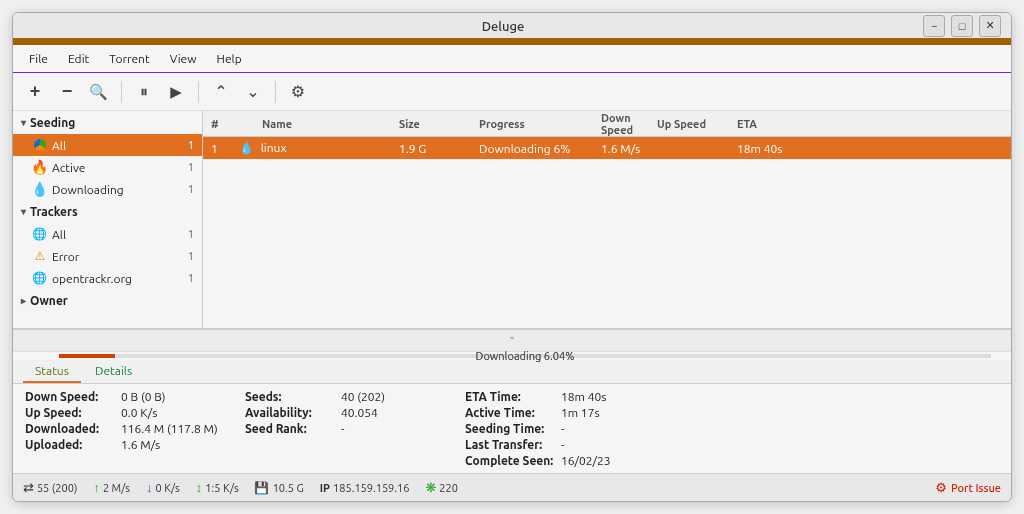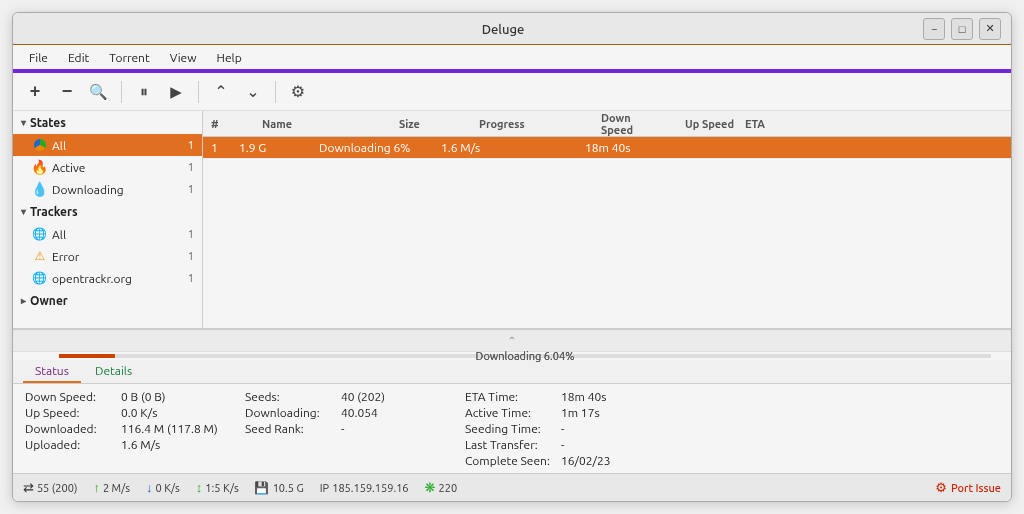--- a/index.html
+++ b/index.html
@@ -21,21 +21,21 @@
       border: 1px solid #aaa;
       border-radius: 6px;
       display: flex;
       flex-direction: column;
       box-shadow: 0 2px 12px rgba(0,0,0,0.18);
       overflow: hidden;
     }
     
     .titlebar {
       background: #e8e8e8;
-      border-bottom: 1px solid #a16207;
+      border-bottom: 7px solid #a16207;
       height: 32px;
       display: flex;
       align-items: center;
       justify-content: space-between;
       padding: 0 10px;
       border-radius: 6px 6px 0 0;
     }
     .titlebar-title {
       flex: 1;
       text-align: center;
@@ -57,21 +57,21 @@
       display: flex;
       align-items: center;
       justify-content: center;
       font-size: 11px;
       color: #333;
     }
     .titlebar-left { width: 60px; }
     
     .menubar {
       background: #f5f5f5;
-      border-bottom: 4px solid #6d28d9;
+      border-bottom: 1px solid #6d28d9;
       height: 28px;
       display: flex;
       align-items: center;
       padding: 0 8px;
       gap: 4px;
     }
     .menu-item {
       padding: 3px 8px;
       cursor: pointer;
       border-radius: 3px;
@@ -182,21 +182,21 @@
       height: 26px;
       font-size: 11px;
       color: #555;
       font-weight: 600;
     }
     .col-num { width: 28px; }
     .col-name { width: 160px; }
     .col-size { width: 60px; }
     .col-progress { width: 142px; padding-left: 20px; }
     .col-down { width: 56px; }
-    .col-up { width: 60px; margin-left: 28px; }
+    .col-up { width: 80px; }
     .col-eta { width: 80px; }
     .torrent-list { flex: 1; overflow-y: auto; }
     .torrent-row {
       display: flex;
       align-items: center;
       padding: 4px 8px;
       font-size: 12px;
       cursor: pointer;
       border-bottom: 1px solid #eee;
     }
@@ -240,40 +240,40 @@
     }
     .bottom-tab {
       padding: 4px 12px;
       cursor: pointer;
       font-size: 12px;
       color: #15803d;
       border-bottom: 2px solid transparent;
     }
     .bottom-tab.active {
       border-bottom: 2px solid #e07020;
-      color: #701a75;
+      color: #4d7c0f;
     }
     .bottom-content {
       display: flex;
       padding: 6px 12px;
       gap: 20px;
     }
     .stat-col {
       display: flex;
       flex-direction: column;
       gap: 3px;
       min-width: 200px;
     }
     .stat-row {
       display: flex;
       gap: 6px;
       font-size: 12px;
     }
     .stat-label {
-      font-weight: normal;
+      font-weight: bold;
       color: #222;
       min-width: 90px;
     }
     .stat-value { color: #222; }
     
     .statusbar {
       height: 28px;
       background: #e8e8e8;
       border-top: 1px solid #ccc;
       display: flex;
@@ -337,21 +337,21 @@
     <div class="toolbar-sep"></div>
     <button class="toolbar-btn" style="font-size:16px;">⚙</button>
   </div>
 
   <div class="main-area">
 
     <div class="sidebar">
 
       <div class="sidebar-section-header">
         <span class="chevron chevron-down"></span>
-        <span>States</span>
+        <span>Seeding</span>
       </div>
 
       <div class="sidebar-item selected">
         <span class="item-icon">
             <span class="icon-all"></span>
           </span>
         <span class="item-label">All</span>
         <span class="item-count">1</span>
       </div>
 
@@ -404,20 +404,24 @@
         <div class="col-size" style="cursor:pointer;">Size</div>
         <div class="col-progress" style="cursor:pointer;">Progress</div>
         <div class="col-down" style="cursor:pointer;">Down Speed</div>
         <div class="col-up" style="cursor:pointer;">Up Speed</div>
         <div class="col-eta" style="cursor:pointer;">ETA</div>
       </div>
 
       <div class="torrent-list">
         <div class="torrent-row selected">
           <div class="col-num">1</div>
+          <div class="col-name">
+            <span style="color:#22aa22;margin-right:4px;">💧</span>
+            <span>linux</span>
+          </div>
           <div class="col-size">1.9 G</div>
           <div class="col-progress">Downloading 6%</div>
           <div class="col-down">1.6 M/s</div>
           <div class="col-up"></div>
           <div class="col-eta">18m 40s</div>
         </div>
       </div>
     </div>
   </div>
 
@@ -459,21 +463,21 @@
           <span class="stat-value">1.6 M/s</span>
         </div>
       </div>
 
       <div class="stat-col">
         <div class="stat-row">
           <span class="stat-label">Seeds:</span>
           <span class="stat-value">40 (202)</span>
         </div>
         <div class="stat-row">
-          <span class="stat-label">Downloading:</span>
+          <span class="stat-label">Availability:</span>
           <span class="stat-value">40.054</span>
         </div>
         <div class="stat-row">
           <span class="stat-label">Seed Rank:</span>
           <span class="stat-value">-</span>
         </div>
       </div>
 
       <div class="stat-col">
         <div class="stat-row">
@@ -515,21 +519,21 @@
     </div>
     <div class="status-item">
       <span style="color:#22aa22;font-size:13px;">↕</span>
       <span>1:5 K/s</span>
     </div>
     <div class="status-item">
       <span style="font-size:12px;">💾</span>
       <span>10.5 G</span>
     </div>
     <div class="status-item">
-      <span style="font-weight:normal;">IP</span>
+      <span style="font-weight:bold;">IP</span>
       <span>185.159.159.16</span>
     </div>
     <div class="status-item">
       <span style="color:#22aa22;font-size:13px;">❋</span>
       <span>220</span>
     </div>
     <div class="port-issue">
       <span style="font-size:13px;">⚙</span>
       <span>Port Issue</span>
     </div>

